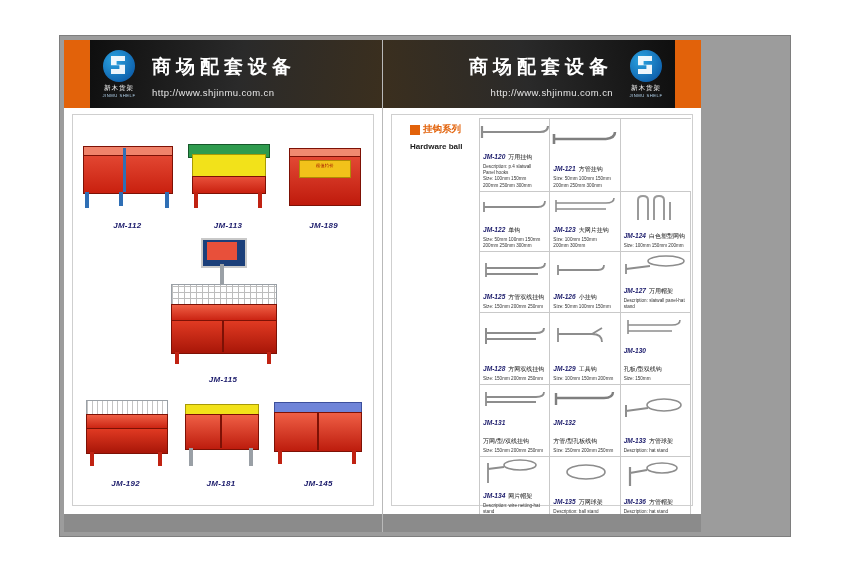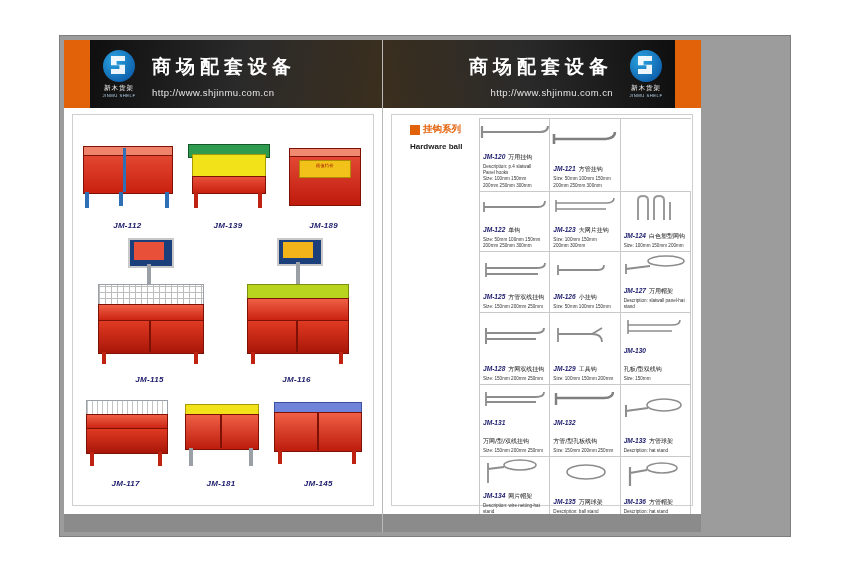--- a/index.html
+++ b/index.html
@@ -212,21 +212,21 @@
             </div>
 
             <div class="prod">
               <div class="ph" style="width:92px;height:72px;">
                 <div style="position:absolute;left:6px;top:6px;width:80px;height:12px;background:#2f9b4e;border:1px solid #16572a;"></div>
                 <div style="position:absolute;left:10px;top:16px;width:72px;height:22px;background:#f2e21a;border:1px solid #a89a06;"></div>
                 <div style="position:absolute;left:10px;top:38px;width:72px;height:16px;background:linear-gradient(180deg,#e8503a,#c9200f);border:1px solid #7d1105;"></div>
                 <div style="position:absolute;left:12px;top:54px;width:4px;height:16px;background:#c02212;"></div>
                 <div style="position:absolute;left:76px;top:54px;width:4px;height:16px;background:#c02212;"></div>
               </div>
-              <div class="caption">JM-139</div>
+              <div class="caption">JM-113</div>
             </div>
 
             <div class="prod">
               <div class="ph" style="width:86px;height:72px;">
                 <div style="position:absolute;left:8px;top:10px;width:70px;height:56px;background:linear-gradient(180deg,#e8503a,#bf1a0c);border:1px solid #7d1105;"></div>
                 <div style="position:absolute;left:8px;top:10px;width:70px;height:7px;background:#f08a70;border:1px solid #7d1105;"></div>
                 <div style="position:absolute;left:18px;top:22px;width:50px;height:16px;background:#f2c21a;border:1px solid #b08b05;font-size:4px;color:#a11000;text-align:center;line-height:7px;">
                   <div style="font-size:4.5px;padding-top:1px;">超值特价</div>
                 </div>
               </div>
@@ -245,48 +245,34 @@
                             background-image:repeating-linear-gradient(90deg,#bdbdbd 0 1px,transparent 1px 6px),repeating-linear-gradient(0deg,#bdbdbd 0 1px,transparent 1px 6px);"></div>
                 <div style="position:absolute;left:8px;top:66px;width:104px;height:16px;background:linear-gradient(180deg,#ef5f45,#c9200f);border:1px solid #7d1105;"></div>
                 <div style="position:absolute;left:8px;top:82px;width:104px;height:32px;background:linear-gradient(180deg,#e03a22,#a81608);border:1px solid #7d1105;"></div>
                 <div style="position:absolute;left:59px;top:82px;width:2px;height:32px;background:#7d1105;"></div>
                 <div style="position:absolute;left:12px;top:114px;width:4px;height:12px;background:#c02212;"></div>
                 <div style="position:absolute;left:104px;top:114px;width:4px;height:12px;background:#c02212;"></div>
               </div>
               <div class="caption">JM-115</div>
             </div>
 
-            <div class="prod">
-              <div class="ph" style="width:120px;height:126px;">
-                <div style="position:absolute;left:40px;top:0px;width:42px;height:24px;background:#1b3f7a;border:2px solid #c9c9c9;"></div>
-                <div style="position:absolute;left:46px;top:4px;width:30px;height:16px;background:#f2b21a;"></div>
-                <div style="position:absolute;left:59px;top:24px;width:4px;height:22px;background:#9aa0a6;"></div>
-                <div style="position:absolute;left:10px;top:46px;width:100px;height:14px;background:#b9d41e;border:1px solid #7d8f10;"></div>
-                <div style="position:absolute;left:10px;top:60px;width:100px;height:22px;background:linear-gradient(180deg,#ef5f45,#c9200f);border:1px solid #7d1105;"></div>
-                <div style="position:absolute;left:10px;top:82px;width:100px;height:32px;background:linear-gradient(180deg,#e03a22,#a81608);border:1px solid #7d1105;"></div>
-                <div style="position:absolute;left:59px;top:82px;width:2px;height:32px;background:#7d1105;"></div>
-                <div style="position:absolute;left:14px;top:114px;width:4px;height:12px;background:#c02212;"></div>
-                <div style="position:absolute;left:102px;top:114px;width:4px;height:12px;background:#c02212;"></div>
-              </div>
-              <div class="caption">JM-116</div>
-            </div>
           </div>
 
           <div class="prod-row" style="height:96px;margin-top:8px;">
 
             <div class="prod">
               <div class="ph" style="width:92px;height:72px;">
                 <div style="position:absolute;left:6px;top:4px;width:80px;height:14px;background:#ffffff;border:1px solid #9aa0a6;
                             background-image:repeating-linear-gradient(90deg,#c4c4c4 0 1px,transparent 1px 5px);"></div>
                 <div style="position:absolute;left:6px;top:18px;width:80px;height:14px;background:linear-gradient(180deg,#ef5f45,#c9200f);border:1px solid #7d1105;"></div>
                 <div style="position:absolute;left:6px;top:32px;width:80px;height:24px;background:linear-gradient(180deg,#e03a22,#a81608);border:1px solid #7d1105;"></div>
                 <div style="position:absolute;left:10px;top:56px;width:4px;height:14px;background:#c02212;"></div>
                 <div style="position:absolute;left:78px;top:56px;width:4px;height:14px;background:#c02212;"></div>
               </div>
-              <div class="caption">JM-117</div>
+              <div class="caption">JM-192</div>
             </div>
 
             <div class="prod">
               <div class="ph" style="width:84px;height:72px;">
                 <div style="position:absolute;left:6px;top:8px;width:72px;height:10px;background:#f2e21a;border:1px solid #a89a06;"></div>
                 <div style="position:absolute;left:6px;top:18px;width:72px;height:34px;background:linear-gradient(180deg,#ef5f45,#bd1c0d);border:1px solid #7d1105;"></div>
                 <div style="position:absolute;left:41px;top:18px;width:2px;height:34px;background:#7d1105;"></div>
                 <div style="position:absolute;left:10px;top:52px;width:4px;height:18px;background:#9aa0a6;"></div>
                 <div style="position:absolute;left:70px;top:52px;width:4px;height:18px;background:#9aa0a6;"></div>
               </div>

